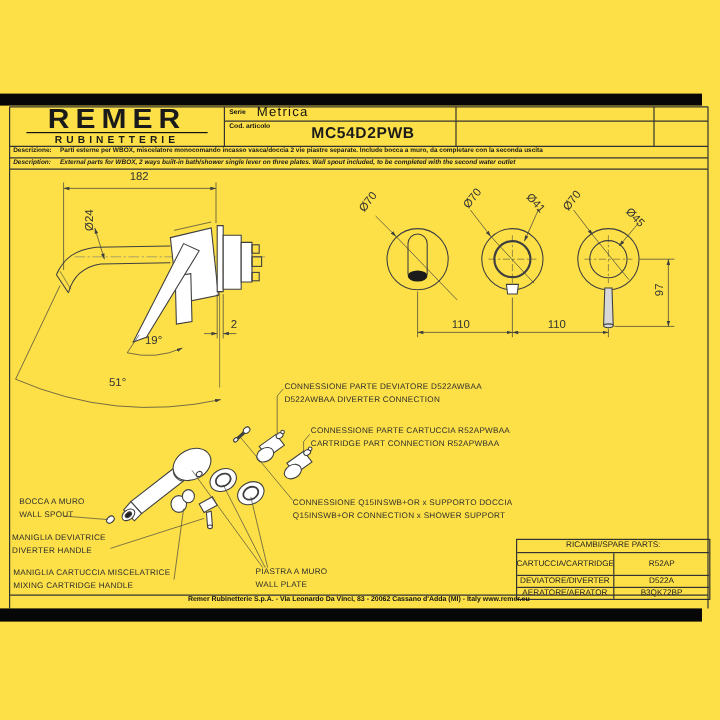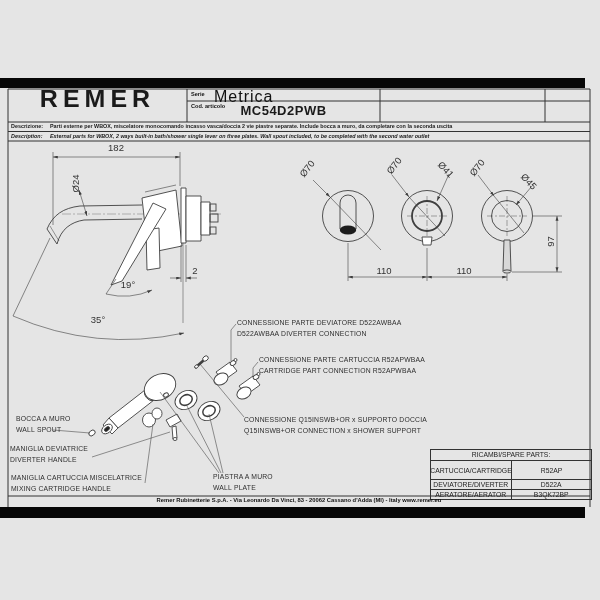--- a/index.html
+++ b/index.html
@@ -1,26 +1,26 @@
 <!DOCTYPE html>
 <html><head>
 <meta charset="utf-8">
 <style>
   html,body{margin:0;padding:0;background:#fff;}
-  #page{position:relative;width:600px;height:600px;background:#e5e5e5;overflow:hidden;
+  #page{position:relative;width:600px;height:600px;background:#fde047;overflow:hidden;
         font-family:"Liberation Sans",sans-serif;color:#1a1a1a;}
   .abs{position:absolute;}
   .bar{position:absolute;left:0;width:585px;height:10px;background:#070707;}
   
   #logo-box{left:8px;top:88px;width:179px;height:34px;text-align:center;}
   #logo-name{font-size:25px;font-weight:bold;letter-spacing:5px;line-height:22px;transform:scaleY(.92);}
   #logo-sub{margin:0 14px;border-top:1.4px solid #111;font-size:8.5px;font-weight:bold;letter-spacing:3.4px;line-height:10px;}
   .lbl-sm{font-size:5.6px;font-weight:bold;color:#111;}
-  #serie-value{left:214px;top:88px;font-size:16px;letter-spacing:1px;color:#111;}
-  #code-value{left:187px;top:103px;width:193px;text-align:center;font-size:13px;font-weight:bold;letter-spacing:.5px;}
+  #serie-value{left:214px;top:88px;font-size:11px;letter-spacing:1px;color:#111;}
+  #code-value{left:187px;top:103px;width:193px;text-align:center;font-size:13px;font-weight:bold;letter-spacing:.5px;padding-left:19px;}
   
   .desc-row{left:8px;width:582px;height:9.5px;font-size:5.4px;line-height:9.5px;white-space:nowrap;overflow:hidden;}
   .desc-lbl{position:absolute;left:3px;top:0;font-weight:bold;}
   .desc-txt{position:absolute;left:42px;top:0;font-weight:bold;}
   .it{font-style:normal;} .en{font-style:italic;}
   
   .callout{font-size:6.8px;line-height:10.6px;letter-spacing:.2px;color:#2d2d2d;white-space:nowrap;}
   .dim{font-size:9.5px;color:#333;text-align:center;white-space:nowrap;}
   .rot90{transform:rotate(-90deg);}
   .rotL{transform:rotate(-52deg);}
@@ -178,40 +178,41 @@
       <line x1="186" y1="404" x2="221" y2="473"></line>
       <line x1="209" y1="414" x2="223" y2="473"></line>
     </g>
   </svg>
 
   <div class="bar" style="top:78px"></div>
   <div class="bar" style="top:507px;height:11px"></div>
 
   <div class="abs" id="logo-box">
     <div id="logo-name">REMER</div>
+    <div id="logo-sub">RUBINETTERIE</div>
   </div>
   <div class="abs lbl-sm" style="left:191px;top:91px">Serie</div>
   <div class="abs" id="serie-value">Metrica</div>
   <div class="abs lbl-sm" style="left:191px;top:103px">Cod. articolo</div>
   <div class="abs" id="code-value">MC54D2PWB</div>
 
   <div class="abs desc-row it" style="top:122px">
     <span class="desc-lbl">Descrizione:</span>
     <span class="desc-txt">Parti esterne per WBOX, miscelatore monocomando incasso vasca/doccia 2 vie piastre separate. Include bocca a muro, da completare con la seconda uscita</span>
   </div>
   <div class="abs desc-row en" style="top:131.5px">
     <span class="desc-lbl">Description:</span>
     <span class="desc-txt">External parts for WBOX, 2 ways built-in bath/shower single lever on three plates. Wall spout included, to be completed with the second water outlet</span>
   </div>
 
   <div class="abs dim" style="left:104px;top:142px;width:24px">182</div>
   <div class="abs dim rot90" style="left:63px;top:178px;width:24px">Ø24</div>
   <div class="abs dim" style="left:188px;top:265px;width:14px">2</div>
   <div class="abs dim" style="left:116px;top:279px;width:24px">19°</div>
-  <div class="abs dim" style="left:86px;top:314px;width:24px">35°</div>
+  <div class="abs dim" style="left:86px;top:314px;width:24px">51°</div>
   <div class="abs dim rotL" style="left:295px;top:163px;width:24px">Ø70</div>
   <div class="abs dim rotL" style="left:382px;top:160px;width:24px">Ø70</div>
   <div class="abs dim rotR" style="left:434px;top:164px;width:24px">Ø41</div>
   <div class="abs dim rotL" style="left:465px;top:162px;width:24px">Ø70</div>
   <div class="abs dim rotR" style="left:517px;top:176px;width:24px">Ø45</div>
   <div class="abs dim" style="left:370px;top:265px;width:28px">110</div>
   <div class="abs dim" style="left:450px;top:265px;width:28px">110</div>
   <div class="abs dim rot90" style="left:536px;top:236px;width:28px">97</div>
 
   <div class="abs callout" style="left:237px;top:318px">

